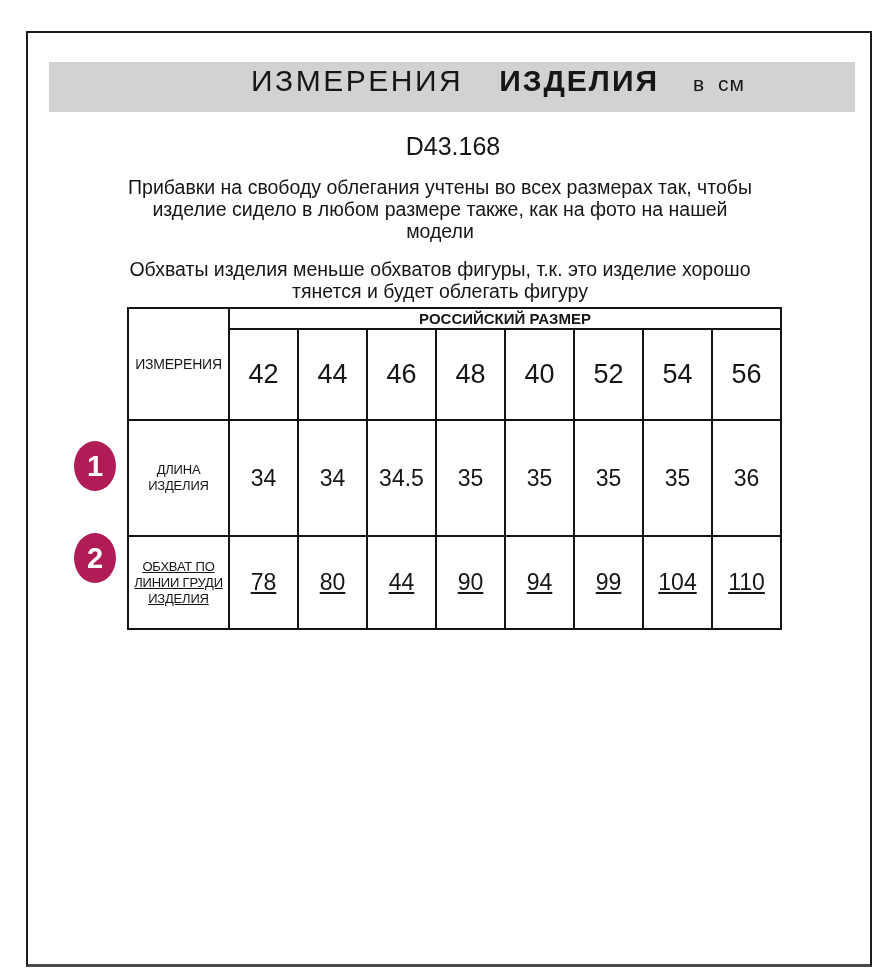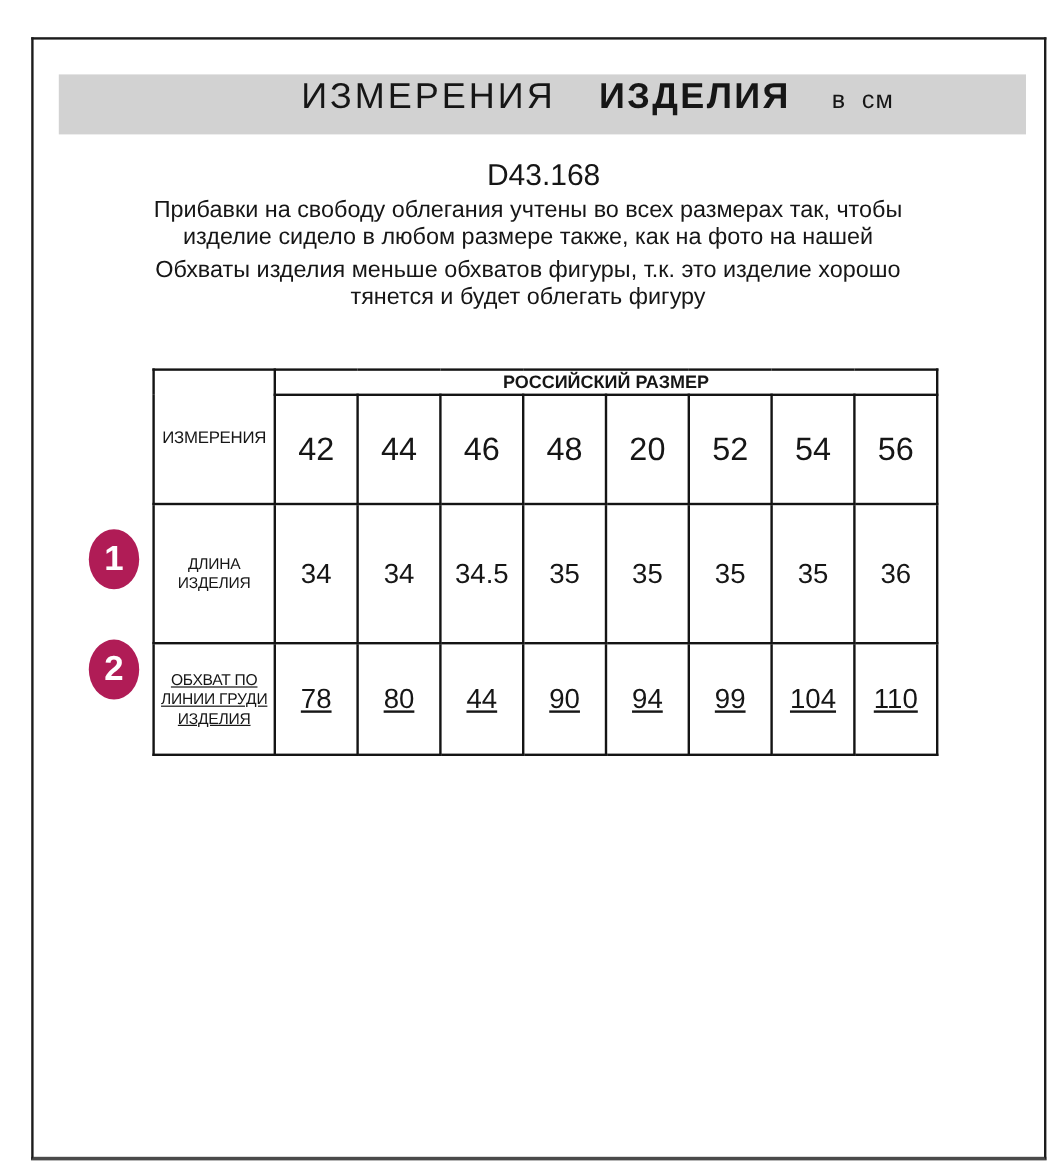--- a/index.html
+++ b/index.html
@@ -21,21 +21,21 @@
   .t-bold{font-size:30px;letter-spacing:2px;font-weight:700;margin-left:36px;}
   .t-unit{font-size:21px;letter-spacing:1px;margin-left:34px;word-spacing:6px;}
   .product-code{
     position:absolute;left:30px;top:132px;width:846px;
     text-align:center;font-size:25px;font-weight:400;
   }
   .notes{
     position:absolute;left:90px;top:160px;width:700px;
     text-align:center;font-size:19.5px;line-height:22px;
   }
-  .notes p{margin:4px 0 6px 0;}
+  .notes p{margin:16px 0 6px 0;}
   .notes .ln{display:block;}
   table.size-table{
     position:absolute;left:127px;top:307px;border-collapse:collapse;table-layout:fixed;
   }
   table.size-table td{
     border:2px solid #141414;text-align:center;vertical-align:middle;padding:0;
     box-sizing:border-box;
   }
   col.c-meas{width:101px;}
   col.c-size{width:69px;}
@@ -71,20 +71,21 @@
       <span class="t-unit">в см</span>
     </div>
   </div>
 
   <div class="product-code">D43.168</div>
 
   <div class="notes">
     <p>
       <span class="ln">Прибавки на свободу облегания учтены во всех размерах так, чтобы</span>
       <span class="ln">изделие сидело в любом размере также, как на фото на нашей</span>
+      <span class="ln">модели</span>
     </p>
     <p>
       <span class="ln">Обхваты изделия меньше обхватов фигуры, т.к. это изделие хорошо</span>
       <span class="ln">тянется и будет облегать фигуру</span>
     </p>
   </div>
 
   <table class="size-table">
     <colgroup>
       <col class="c-meas">
@@ -100,21 +101,21 @@
     <tbody>
       <tr class="r-group">
         <td class="corner" rowspan="2">ИЗМЕРЕНИЯ</td>
         <td class="group" colspan="8">РОССИЙСКИЙ РАЗМЕР</td>
       </tr>
       <tr class="r-sizes">
         <td>42</td>
         <td>44</td>
         <td>46</td>
         <td>48</td>
-        <td>20</td>
+        <td>40</td>
         <td>52</td>
         <td>54</td>
         <td>56</td>
       </tr>
       <tr class="r-data1">
         <td class="rowlabel">
           <span class="ln">ДЛИНА</span>
           <span class="ln">ИЗДЕЛИЯ</span>
         </td>
         <td class="val">34</td>

